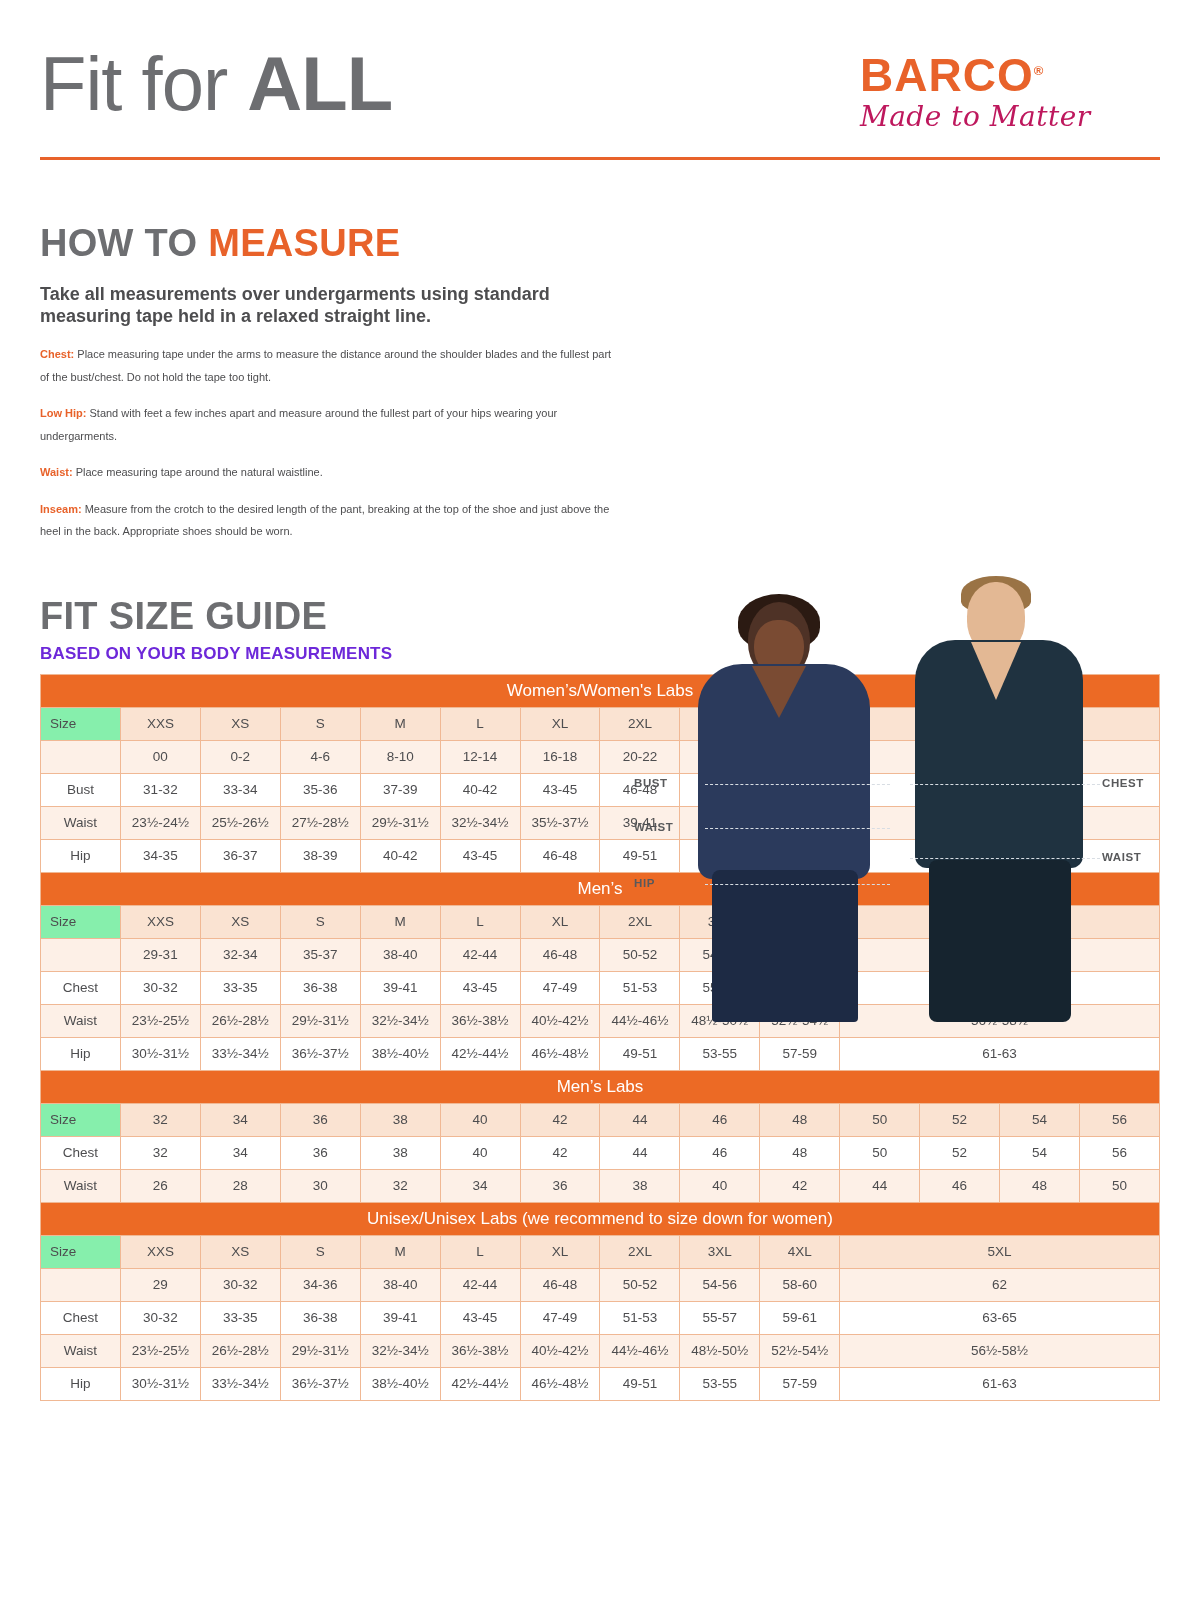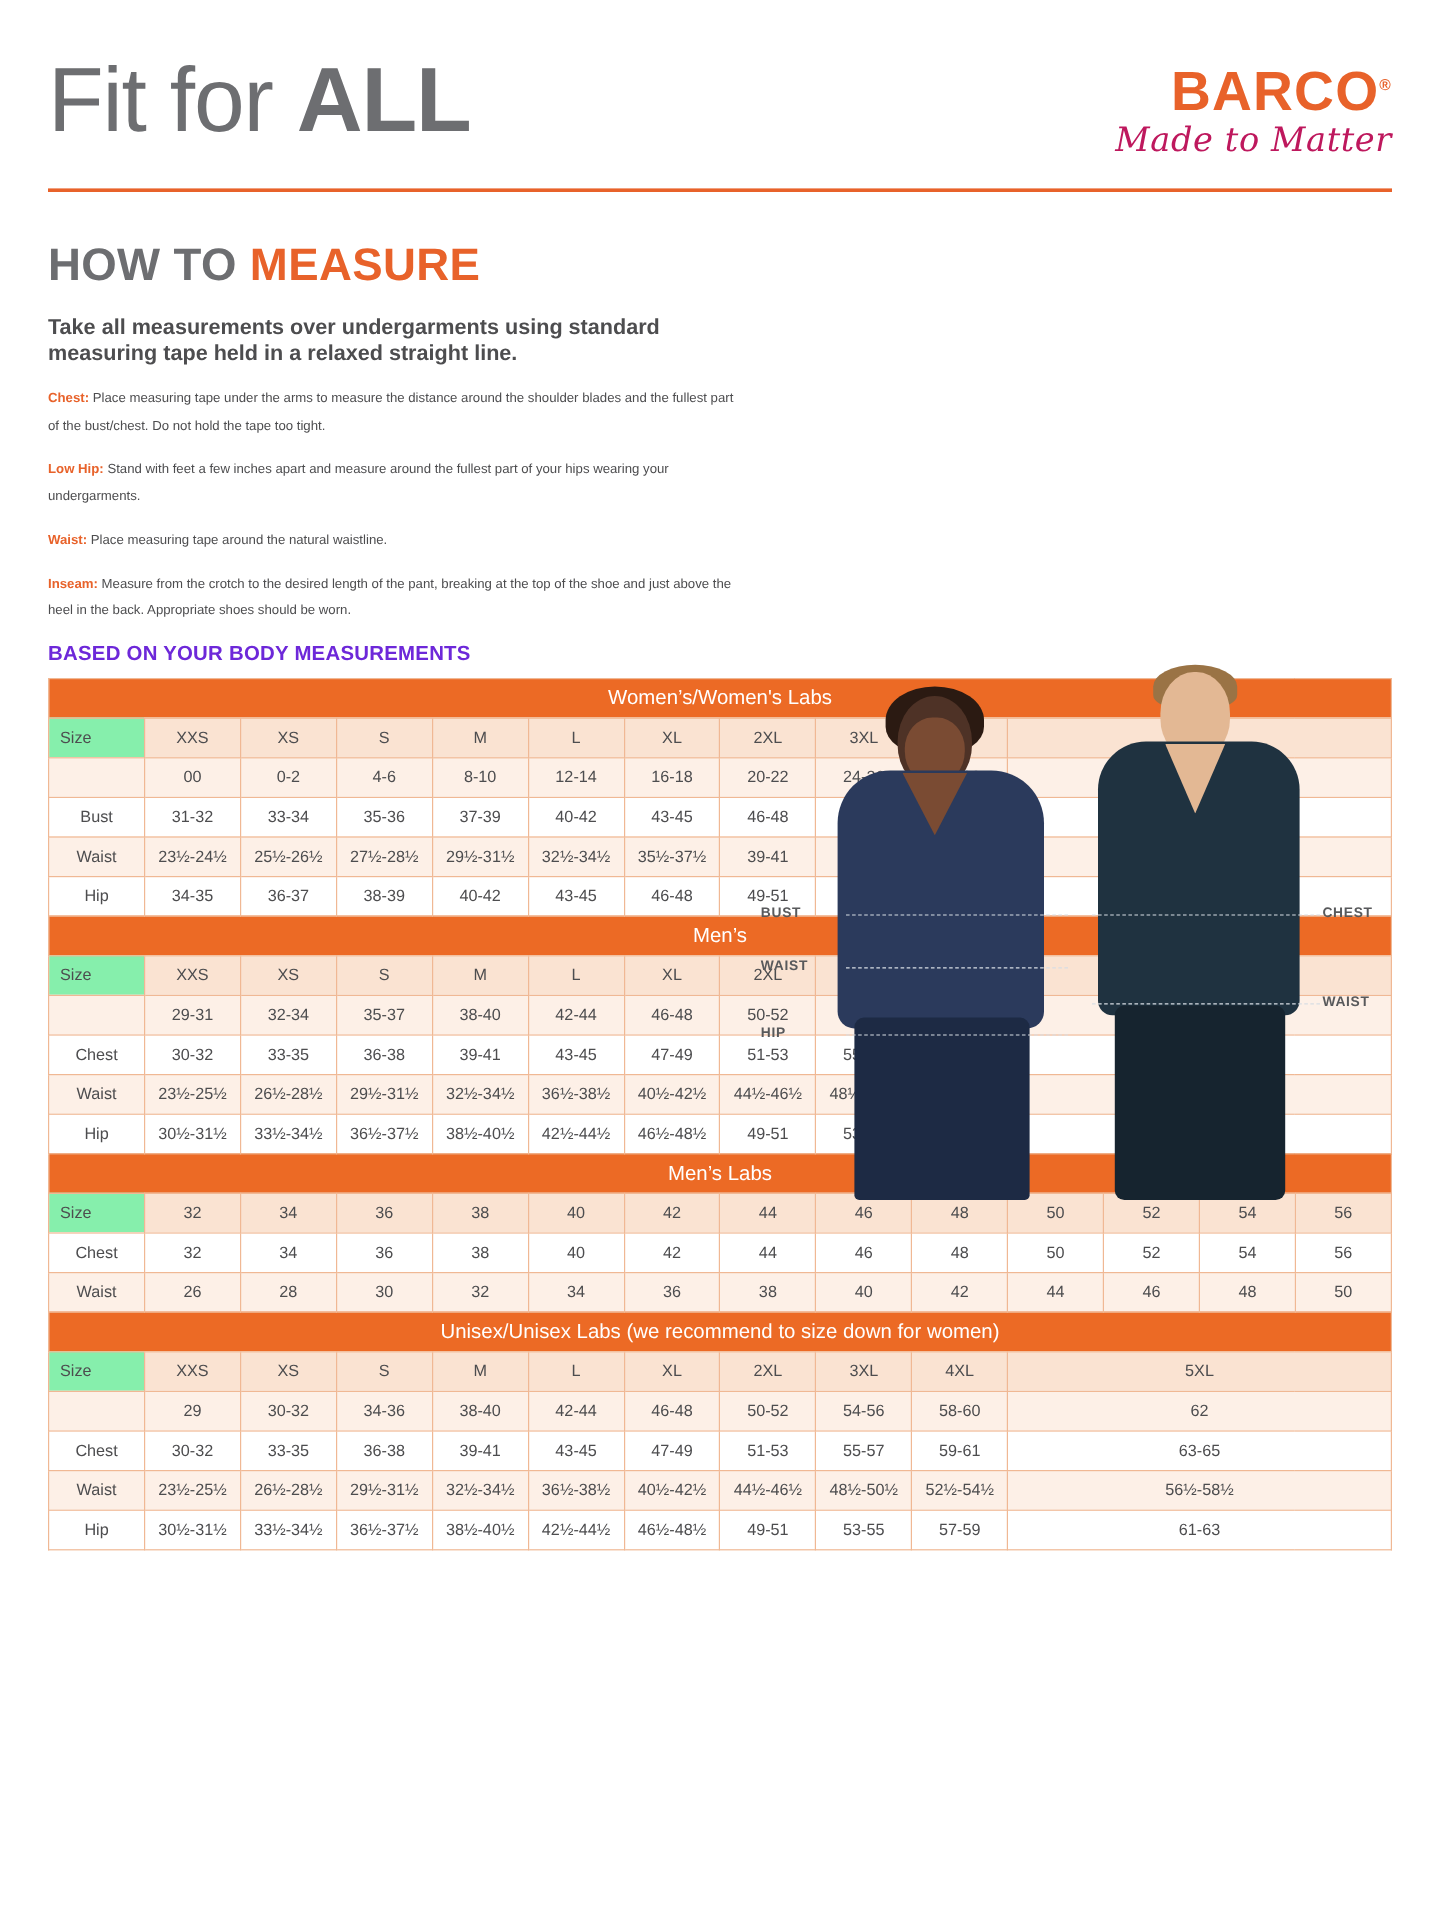--- a/index.html
+++ b/index.html
@@ -37,21 +37,20 @@
     letter-spacing: -1px;
   }
   .title-main b {
     font-weight: 700;
     color: #6d6e71;
   }
   .brand {
     position: absolute;
     right: 0;
     top: 6px;
-    text-align: right;
     width: 300px;
   }
   .brand-name {
     font-size: 46px;
     font-weight: 700;
     color: #e8622a;
     letter-spacing: 1px;
     line-height: 46px;
   }
   .brand-name .reg {
@@ -79,21 +78,21 @@
 
   
   .content {
     position: relative;
     margin: 0 40px;
   }
   .h2 {
     font-size: 38px;
     font-weight: 700;
     color: #6d6e71;
-    margin-top: 40px;
+    margin-top: 62px;
     letter-spacing: 0.3px;
   }
   .h2 .accent { color: #e8622a; }
 
   .measure-block {
     width: 580px;
     margin-top: 18px;
   }
   .intro {
     font-size: 18px;
@@ -303,20 +302,21 @@
       <div class="ln" style="left:250px; top:232px; width:190px;"></div>
       <div class="ln" style="left:250px; top:306px; width:190px;"></div>
 
       <div class="cap" style="left:-26px; top:225px;">BUST</div>
       <div class="cap" style="left:-26px; top:269px;">WAIST</div>
       <div class="cap" style="left:-26px; top:325px;">HIP</div>
       <div class="cap" style="left:442px; top:225px;">CHEST</div>
       <div class="cap" style="left:442px; top:299px;">WAIST</div>
     </div>
 
+    <div class="h2 h2b">FIT SIZE GUIDE</div>
     <div class="subtitle">BASED ON YOUR BODY MEASUREMENTS</div>
 
     <table class="sizes">
       <tbody id="size-table-body">
           <tr>
             <td class="sec" colspan="14">Women’s/Women's Labs</td>
           </tr>
           <tr class="">
             <td colspan="1" class="hdr lbl-cell">Size</td>
             <td colspan="1" class="hdr">XXS</td>

